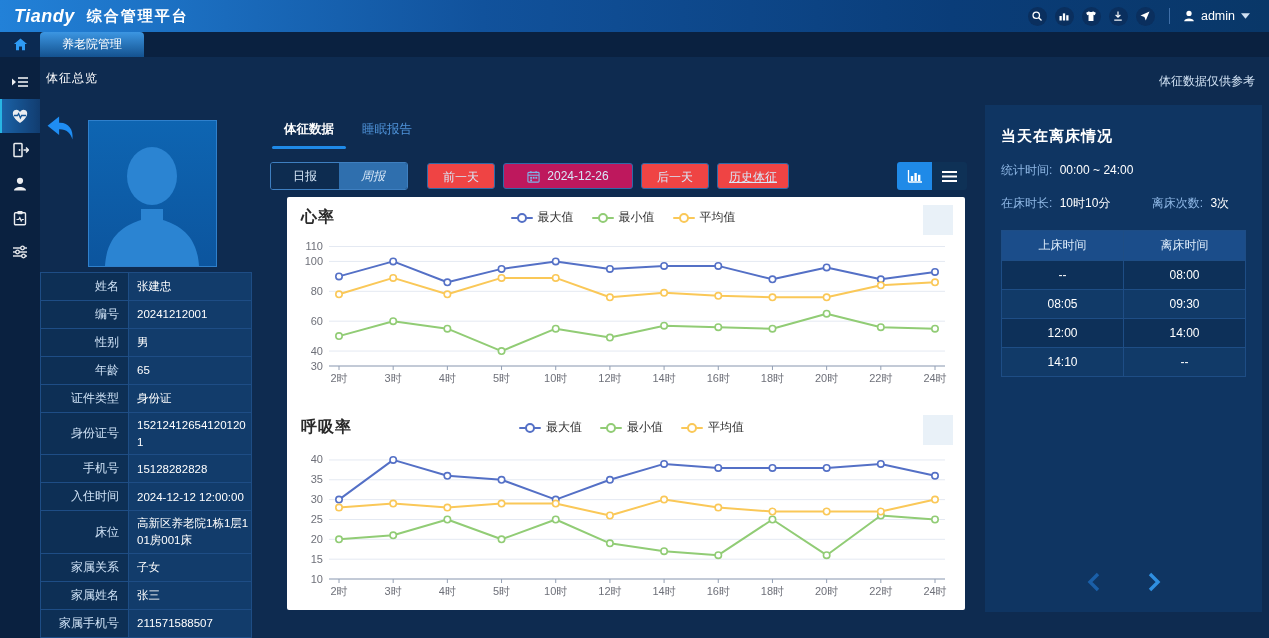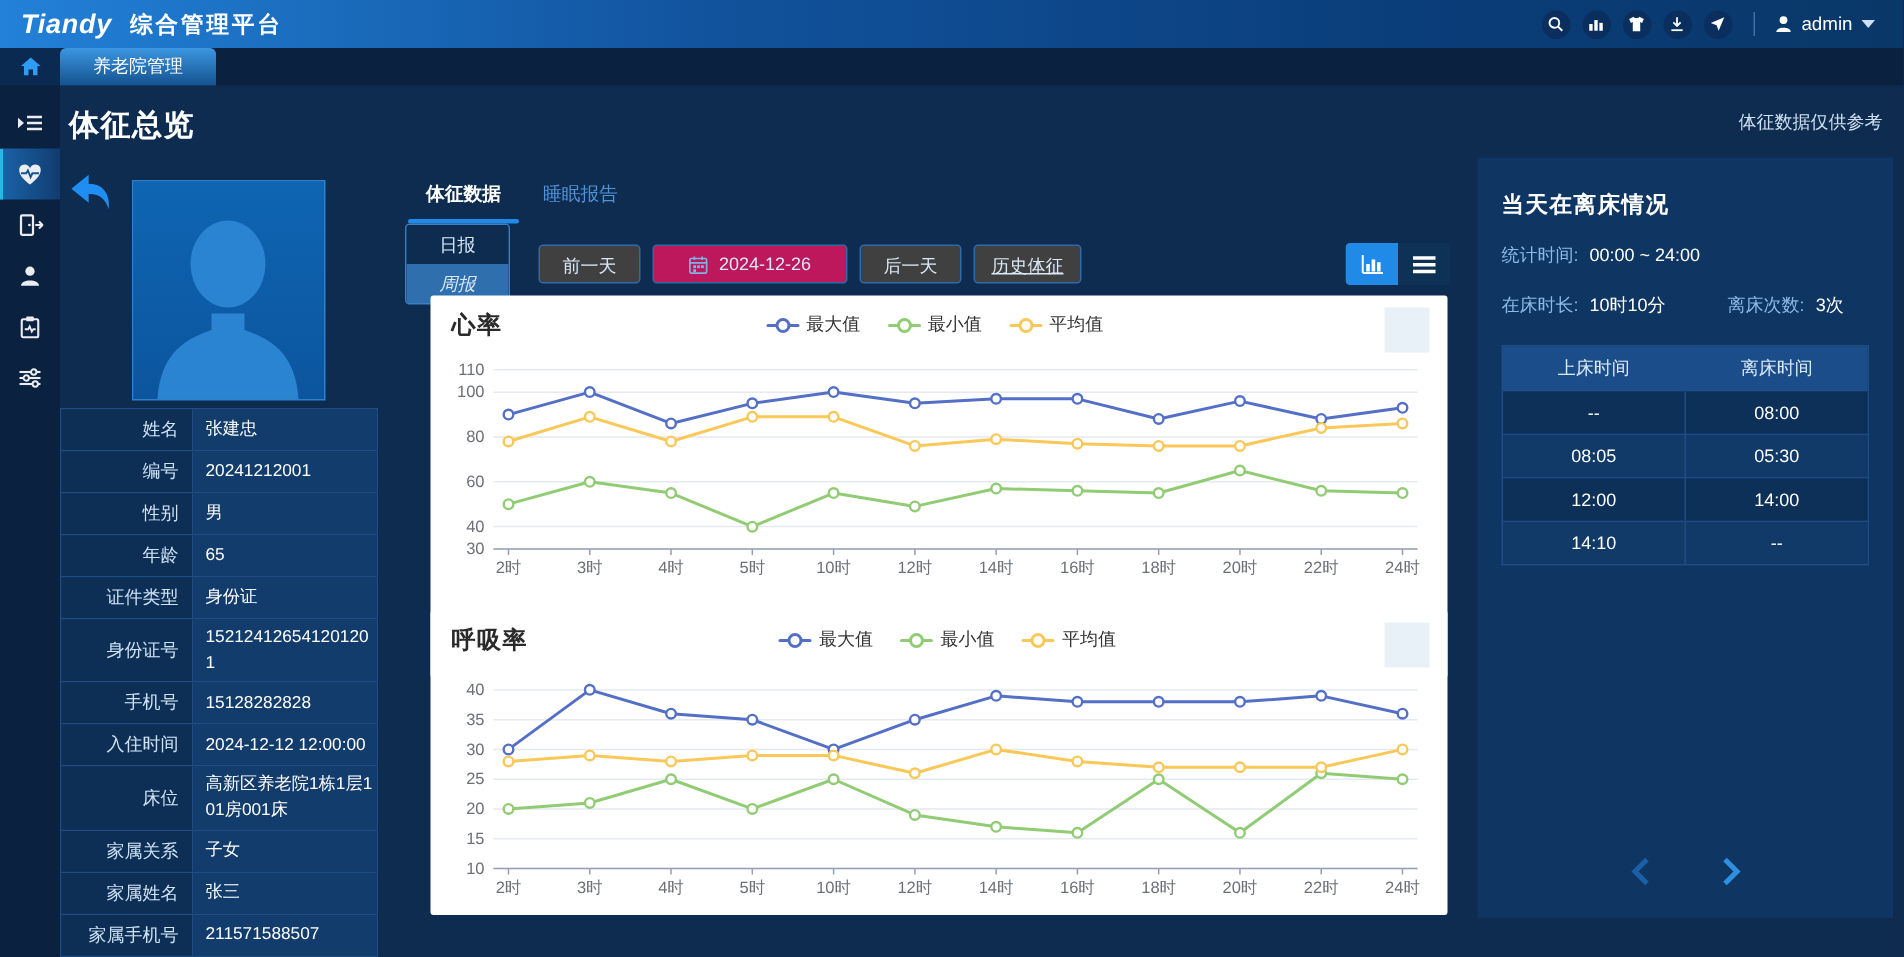--- a/index.html
+++ b/index.html
@@ -21,41 +21,41 @@
   .tabbar{position:absolute;top:32px;left:0;width:1269px;height:25px;background:#0a2140;display:flex;}
   .home-btn{width:40px;height:25px;display:flex;align-items:center;justify-content:center;background:#0b2a52;cursor:pointer;}
   .page-tab{margin-left:0;height:25px;line-height:25px;padding:0 22px;font-size:12px;color:#fff;
             background:linear-gradient(180deg,#3c96e2,#14528f);border-radius:4px 4px 0 0;cursor:pointer;}
   
   .sidebar{position:absolute;top:57px;left:0;width:40px;height:581px;background:#0a2140;padding-top:8px;box-sizing:border-box;}
   .side-item{width:40px;height:34px;display:flex;align-items:center;justify-content:center;cursor:pointer;opacity:.92;}
   .side-item.active{background:linear-gradient(90deg,#1d6ab3,#123f74);box-shadow:inset 2px 0 0 #2bc3f2;}
   
   .main{position:absolute;left:40px;top:57px;width:1229px;height:581px;}
-  .page-title{position:absolute;left:6px;top:13px;font-size:20px;font-weight:bold;color:#fff;letter-spacing:1px;}
+  .page-title{position:absolute;left:6px;top:13px;font-size:12px;font-weight:normal;color:#fff;letter-spacing:1px;}
   .page-note{position:absolute;right:14px;top:16px;font-size:12px;color:#cfe0f2;}
   
   .profile{position:absolute;left:0;top:55px;width:212px;}
   .back-btn{position:absolute;left:4px;top:0;width:32px;height:32px;cursor:pointer;}
   .photo{position:absolute;left:48px;top:8px;width:127px;height:145px;border:1px solid #2f80cc;
          background:linear-gradient(180deg,#0e65b2,#0c559e);overflow:hidden;}
   .info-table{position:absolute;left:0;top:160px;width:210px;border:1px solid #1e4d85;border-bottom:none;}
   .info-row{display:flex;border-bottom:1px solid #1e4d85;min-height:27px;}
   .info-label{width:88px;background:#0d2f55;color:#cfe2f6;font-size:12px;display:flex;align-items:center;justify-content:flex-end;padding-right:9px;box-sizing:border-box;border-right:1px solid #1e4d85;}
   .info-value{flex:1;background:#123c6b;color:#fff;font-size:11.5px;display:flex;align-items:center;padding:4px 0 4px 8px;line-height:1.45;word-break:break-all;}
   
   .mid{position:absolute;left:230px;top:60px;width:705px;height:520px;}
   .tabs{display:flex;height:30px;}
   .mtab{font-size:12.5px;padding:4px 14px 0;cursor:pointer;color:#4f93d9;position:relative;}
   .mtab.active{color:#fff;font-weight:bold;}
   .mtab.active:after{content:"";position:absolute;left:2px;right:2px;bottom:-2px;height:3px;background:#1f8ae8;border-radius:2px;}
   .controls{position:absolute;left:0;top:45px;width:705px;height:28px;display:flex;align-items:center;}
-  .seg{display:flex;border:1px solid #3e7fc0;border-radius:3px;overflow:hidden;flex-direction:column;}
+  .seg{display:flex;border:1px solid #3e7fc0;border-radius:3px;overflow:hidden;}
   .seg .btn{border:none;border-radius:0;}
-  .btn{height:26px;line-height:26px;text-align:center;font-size:12px;color:#d8e8f8;background:#404040;
+  .btn{height:26px;line-height:26px;text-align:center;font-size:12px;color:#d8e8f8;background:#ef4444;
        border:1px solid #2e6aa8;border-radius:3px;cursor:pointer;box-sizing:border-box;}
   .btn.w68{width:68px;} .btn.w70{width:72px;text-decoration:underline;}
   .btn.seg-on{background:#0d2c50;} .btn.seg-off{background:#2f6fae;font-style:italic;}
   .date-box{width:130px;height:26px;margin-left:8px;background:#be185d;border:1px solid #2e6aa8;border-radius:3px;
             display:flex;align-items:center;justify-content:center;font-size:12px;color:#d8e8f8;cursor:pointer;box-sizing:border-box;}
   .date-box svg{margin-right:7px;}
   .view-toggle{position:absolute;right:8px;top:0;display:flex;border-radius:3px;overflow:hidden;cursor:pointer;}
   .vt-seg{width:35px;height:28px;display:flex;align-items:center;justify-content:center;}
   .vt-on{background:#1f8ae8;} .vt-off{background:#0e3156;}
   
@@ -534,21 +534,21 @@
         <div class="bt-row bt-head">
           <div class="bt-cell">上床时间</div>
           <div class="bt-cell">离床时间</div>
         </div>
         <div class="bt-row">
           <div class="bt-cell">--</div>
           <div class="bt-cell">08:00</div>
         </div>
         <div class="bt-row alt">
           <div class="bt-cell">08:05</div>
-          <div class="bt-cell">05:30</div>
+          <div class="bt-cell">09:30</div>
         </div>
         <div class="bt-row">
           <div class="bt-cell">12:00</div>
           <div class="bt-cell">14:00</div>
         </div>
         <div class="bt-row alt">
           <div class="bt-cell">14:10</div>
           <div class="bt-cell">--</div>
         </div>
       </div>

